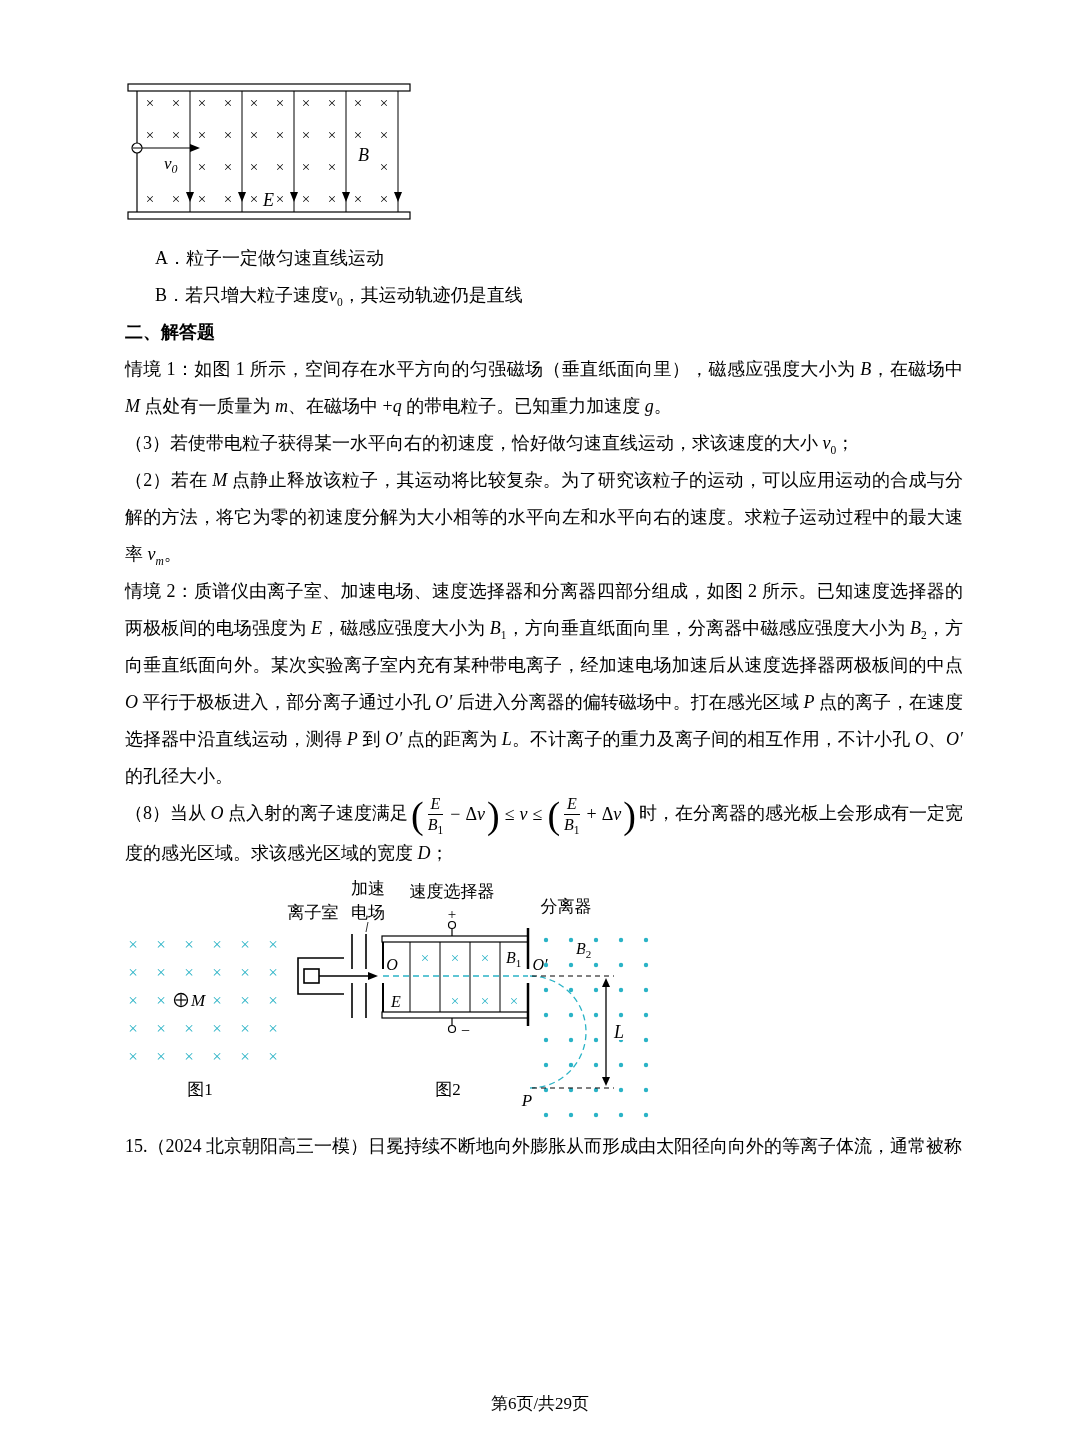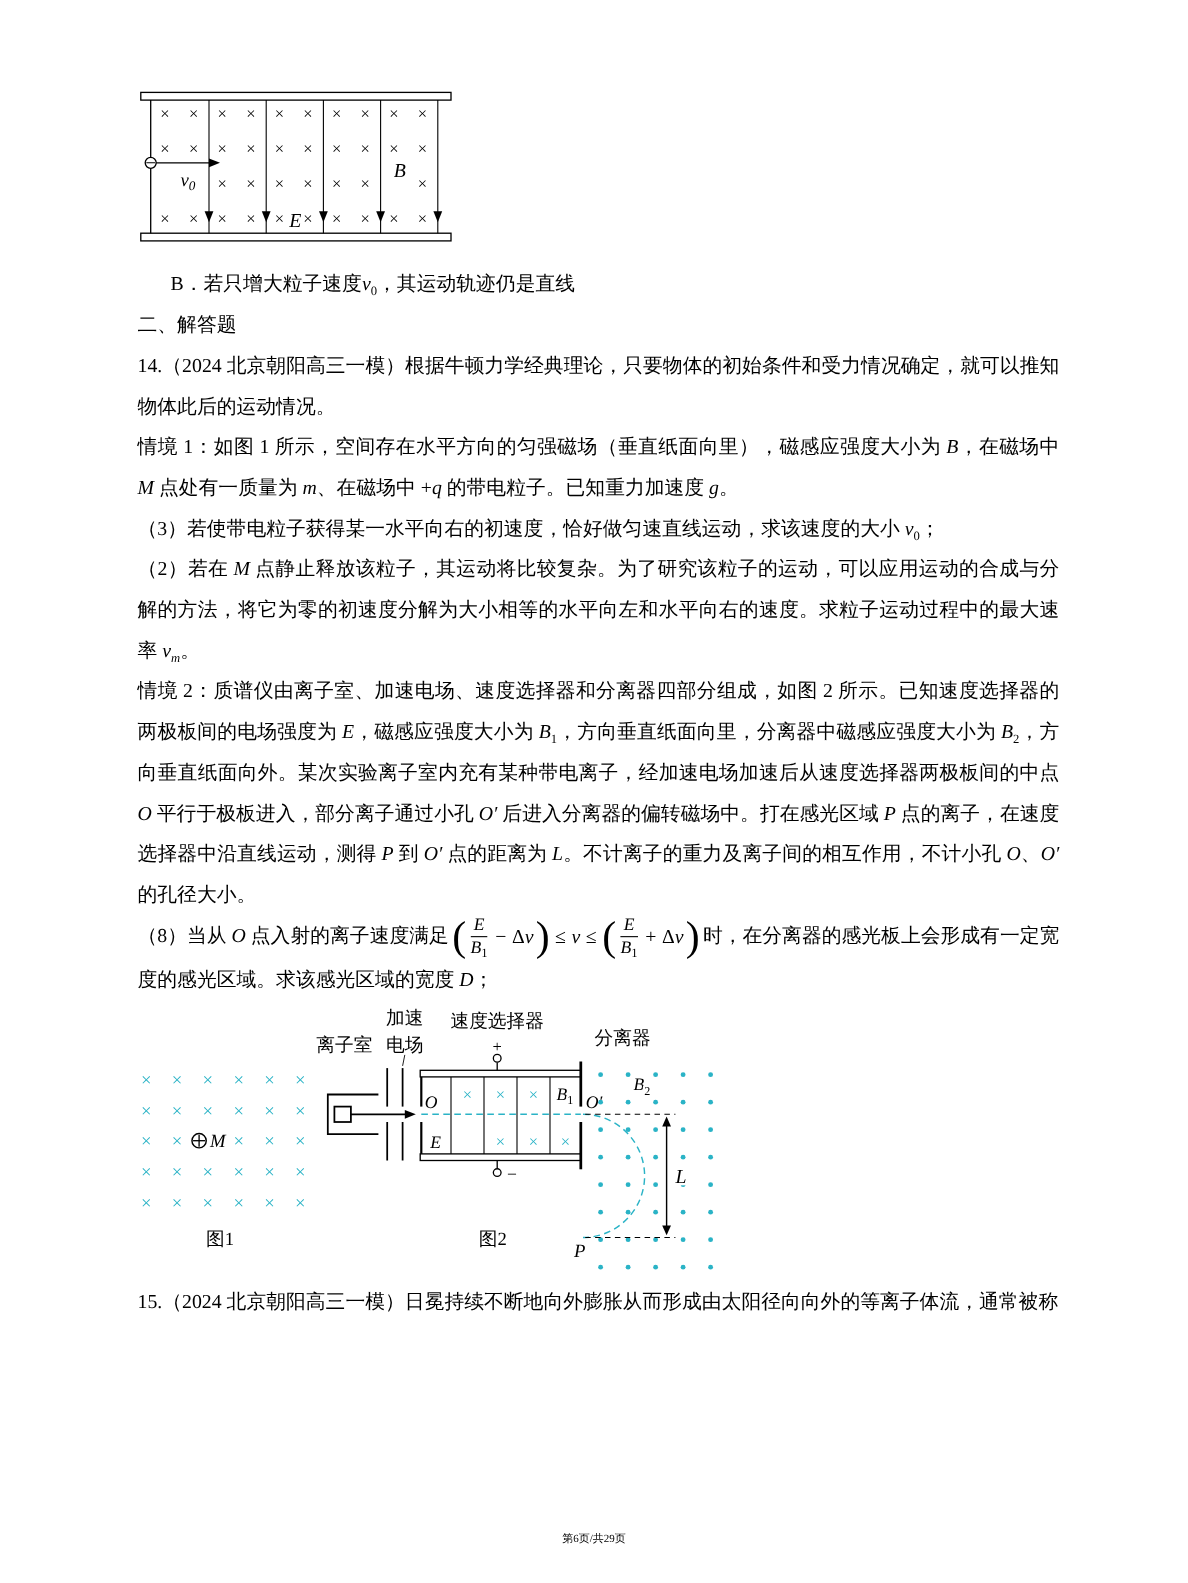--- a/index.html
+++ b/index.html
@@ -4,31 +4,31 @@
 <style>
   html,body{margin:0;padding:0;}
   body{background:#ffffff;}
   .page{position:relative;width:1080px;height:1439px;background:#fff;color:#000;
         font-family:"Liberation Serif","DejaVu Serif",serif;overflow:hidden;margin:0 auto;}
   .topfig{position:absolute;left:125px;top:78px;}
   .content{position:absolute;left:125px;top:240px;width:838px;font-size:18px;line-height:37px;
            text-align:justify;}
   .content p{margin:0;}
   .opt{padding-left:30px;text-align:left;}
-  .sec{font-weight:normal;text-align:left;}
+  .sec{font-weight:bold;text-align:left;}
   .it{font-style:italic;}
   sub{font-size:11.5px;line-height:0;}
   .formula{display:inline-flex;align-items:center;vertical-align:middle;gap:2px;padding:0 3px;}
   .frac{display:inline-flex;flex-direction:column;align-items:center;font-size:16px;line-height:1.15;margin:0 2px;}
   .frac .bar{align-self:stretch;height:1px;background:#000;margin:1px 0;}
   .bigp{font-size:38px;line-height:1;font-weight:400;}
   .op{padding:0 3px;}
   .figwrap{position:relative;height:252px;margin-top:4px;}
   .figwrap svg{position:absolute;left:-15px;top:0;}
-  .footer{position:absolute;left:0;top:1392px;width:100%;text-align:center;font-size:10px;}
+  .footer{position:absolute;left:0;top:1392px;width:100%;text-align:center;font-size:17px;}
   svg text{font-family:"Liberation Serif","DejaVu Serif",serif;}
   svg .halo{paint-order:stroke;stroke:#ffffff;stroke-width:4px;stroke-linejoin:round;}
 </style>
 </head>
 <body>
 
 <div class="page">
 
   <svg class="topfig" width="295" height="150" viewBox="125 78 295 150">
     <rect x="128" y="84" width="282" height="7" fill="#fff" stroke="#000" stroke-width="1.2"></rect>
@@ -94,25 +94,25 @@
     <g>
       <line x1="142" y1="148" x2="192" y2="148" stroke="#000" stroke-width="1.2"></line>
       <polygon points="200,148 190,144 190,152" fill="#000"></polygon>
     </g>
     <text class="halo" x="164" y="169" font-size="17" font-style="italic"><tspan>v</tspan><tspan dy="4" font-size="12">0</tspan></text>
     <text class="halo" x="358" y="161" font-size="18" font-style="italic">B</text>
     <text class="halo" x="263" y="206" font-size="18" font-style="italic">E</text>
   </svg>
 
   <div class="content">
+    <p class="opt"><span>A．粒子一定做匀速直线运动</span></p>
     <p class="opt"><span>B．若只增大粒子速度</span><span class="it">v</span><sub>0</sub><span>，其运动轨迹仍是直线</span></p>
 
     <p class="sec">二、解答题</p>
 
-    <p><span>14.（2024 北京朝阳高三一模）根据牛顿力学经典理论，只要物体的初始条件和受力情况确定，就可以推知物体此后的运动情况。</span></p>
     <p><span>情境 1：如图 1 所示，空间存在水平方向的匀强磁场（垂直纸面向里），磁感应强度大小为 </span><span class="it">B</span><span>，在磁场中 </span><span class="it">M</span><span> 点处有一质量为 </span><span class="it">m</span><span>、在磁场中 +</span><span class="it">q</span><span> 的带电粒子。已知重力加速度 </span><span class="it">g</span><span>。</span></p>
     <p><span>（3）若使带电粒子获得某一水平向右的初速度，恰好做匀速直线运动，求该速度的大小 </span><span class="it">v</span><sub>0</sub><span>；</span></p>
     <p><span>（2）若在 </span><span class="it">M</span><span> 点静止释放该粒子，其运动将比较复杂。为了研究该粒子的运动，可以应用运动的合成与分解的方法，将它为零的初速度分解为大小相等的水平向左和水平向右的速度。求粒子运动过程中的最大速率 </span><span class="it">v</span><sub class="it">m</sub><span>。</span></p>
     <p><span>情境 2：质谱仪由离子室、加速电场、速度选择器和分离器四部分组成，如图 2 所示。已知速度选择器的两极板间的电场强度为 </span><span class="it">E</span><span>，磁感应强度大小为 </span><span class="it">B</span><sub>1</sub><span>，方向垂直纸面向里，分离器中磁感应强度大小为 </span><span class="it">B</span><sub>2</sub><span>，方向垂直纸面向外。某次实验离子室内充有某种带电离子，经加速电场加速后从速度选择器两极板间的中点 </span><span class="it">O</span><span> 平行于极板进入，部分离子通过小孔 </span><span class="it">O′</span><span> 后进入分离器的偏转磁场中。打在感光区域 </span><span class="it">P</span><span> 点的离子，在速度选择器中沿直线运动，测得 </span><span class="it">P</span><span> 到 </span><span class="it">O′</span><span> 点的距离为 </span><span class="it">L</span><span>。不计离子的重力及离子间的相互作用，不计小孔 </span><span class="it">O</span><span>、</span><span class="it">O′</span><span> 的孔径大小。</span></p>
 
     <p>
       <span><span>（8）当从 </span><span class="it">O</span><span> 点入射的离子速度满足</span></span><span class="formula">
           <span class="bigp">(</span>
           <span class="frac">
             <span class="it">E</span>

